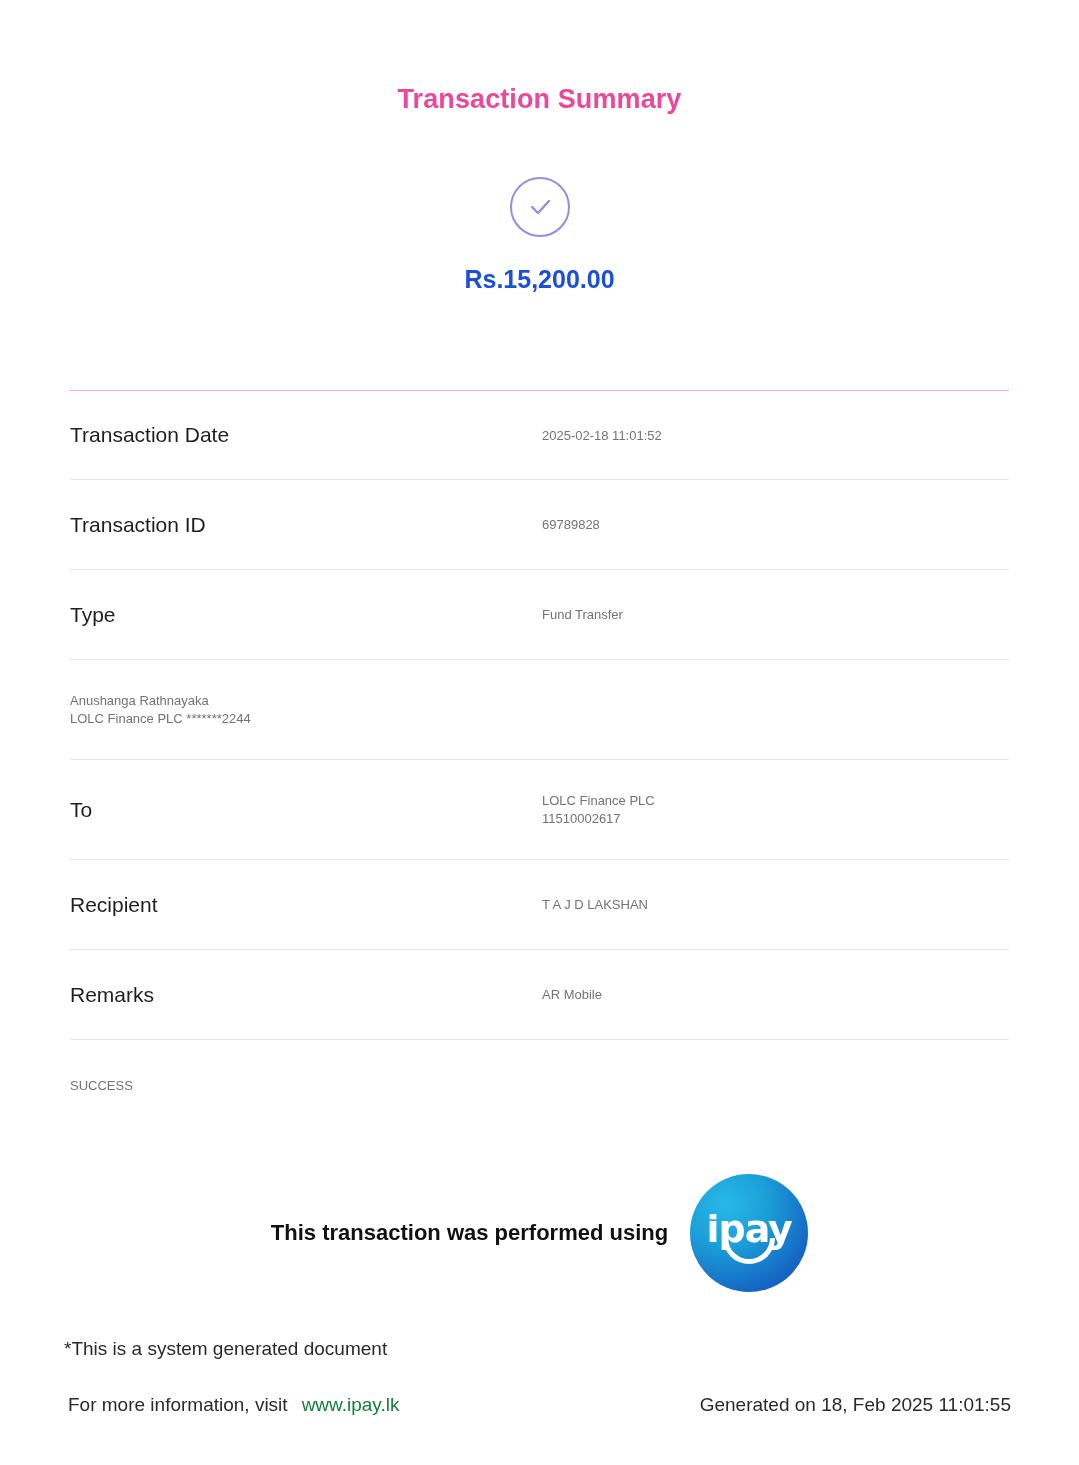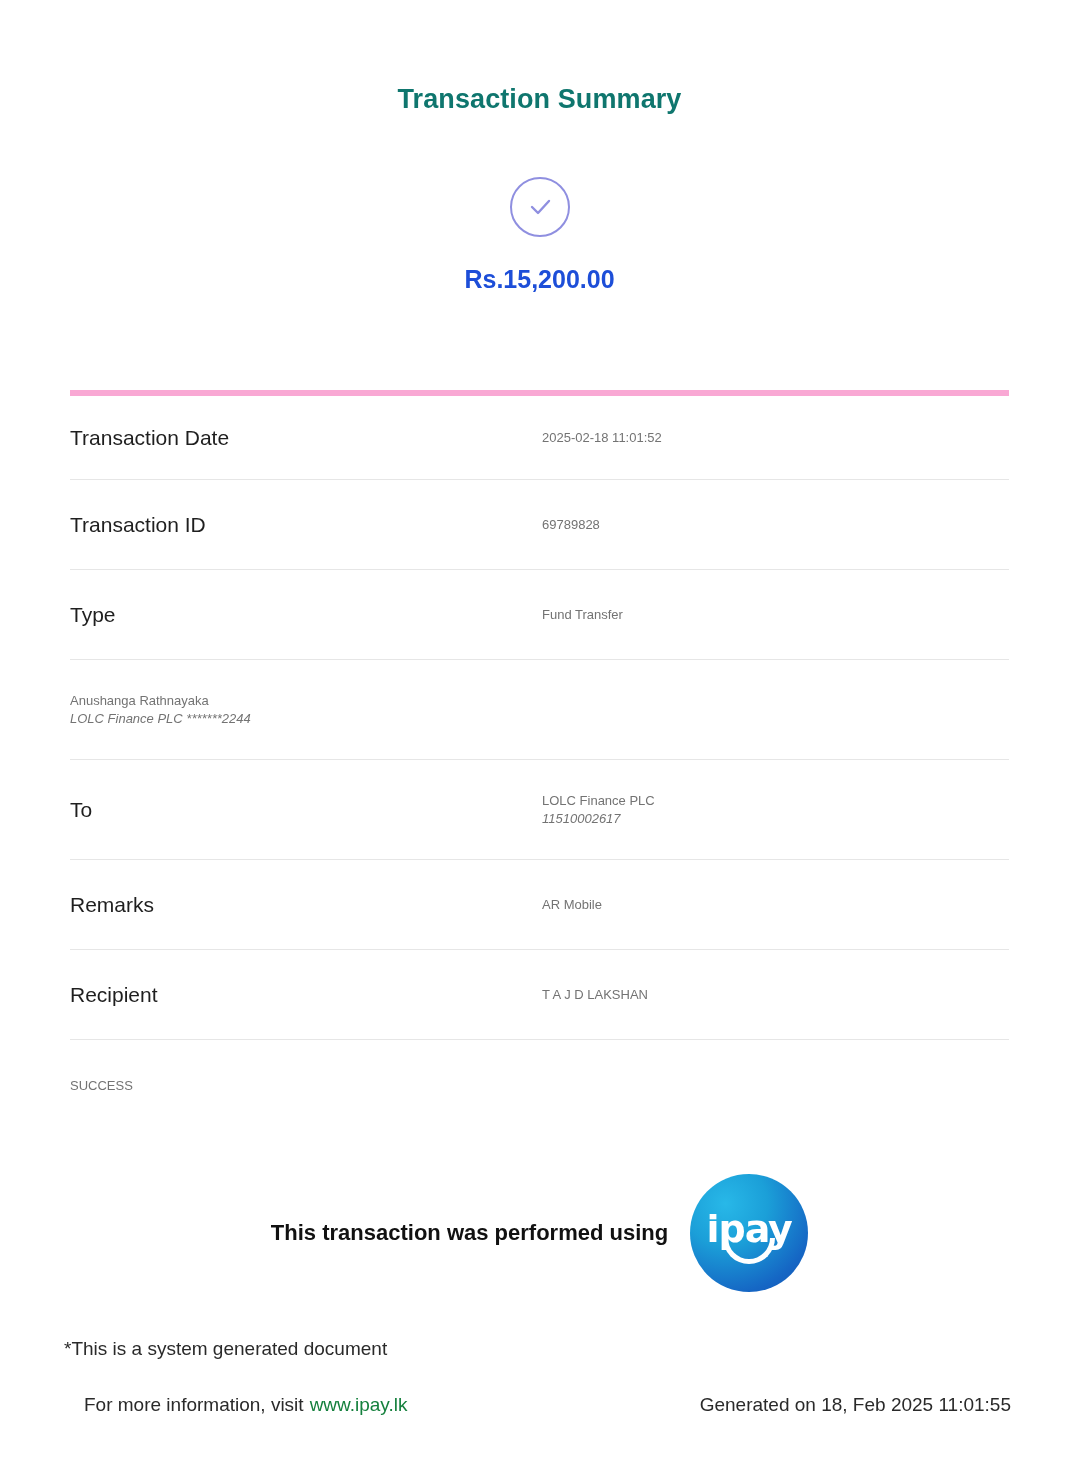--- a/index.html
+++ b/index.html
@@ -19,21 +19,21 @@
   .page {
     width: 1079px;
     height: 1465px;
     padding: 0;
     position: relative;
   }
   .title {
     text-align: center;
     font-size: 27px;
     font-weight: bold;
-    color: #0f766e;
+    color: #ec4899;
     margin-top: 84px;
     letter-spacing: 0.1px;
   }
   .check-wrap {
     display: flex;
     justify-content: center;
     margin-top: 62px;
   }
   .check-circle {
     width: 60px;
@@ -54,34 +54,34 @@
   .table {
     margin-top: 96px;
     padding: 0 70px;
   }
   .row {
     display: flex;
     align-items: center;
     border-bottom: 1px solid #e6e6e6;
     min-height: 90px;
   }
-  .row:first-child { border-top: 6px solid #f9a8d4; }
+  .row:first-child { border-top: 1px solid #f9a8d4; }
   .row .label {
     width: 472px;
     font-size: 21px;
     color: #1f1f1f;
     flex: 0 0 472px;
   }
   .row .value {
     font-size: 13px;
     color: #737373;
     flex: 1;
   }
   .value .line { display: block; }
-  .value .line + .line { margin-top: 3px; font-style: italic; }
+  .value .line + .line { margin-top: 3px; }
   .row.tall { min-height: 100px; }
   .footer-brand {
     display: flex;
     align-items: center;
     justify-content: center;
     margin-top: 44px;
     gap: 22px;
   }
   .brand-text {
     font-size: 22px;
@@ -130,21 +130,21 @@
     display: flex;
     justify-content: space-between;
     align-items: center;
     font-size: 19px;
     color: #2a2a2a;
   }
   .bottom-line a {
     color: #15803d;
     text-decoration: none;
   }
-  .left-text { display: inline-flex; gap: 6px; margin-left: 16px; }
+  .left-text { display: inline-flex; gap: 14px; }
 </style>
 </head>
 <body>
 
 <div class="page">
 
   <div class="title">Transaction Summary</div>
 
   <div class="check-wrap">
     <div class="check-circle">
@@ -188,30 +188,30 @@
 
     <div class="row tall">
       <div class="label">To</div>
       <div class="value">
         <span class="line">LOLC Finance PLC</span>
         <span class="line">11510002617</span>
       </div>
     </div>
 
     <div class="row">
+      <div class="label">Recipient</div>
+      <div class="value">
+        <span class="line">T  A J D LAKSHAN</span>
+      </div>
+    </div>
+
+    <div class="row">
       <div class="label">Remarks</div>
       <div class="value">
         <span class="line">AR Mobile</span>
-      </div>
-    </div>
-
-    <div class="row">
-      <div class="label">Recipient</div>
-      <div class="value">
-        <span class="line">T  A J D LAKSHAN</span>
       </div>
     </div>
 
     <div class="row" style="border-bottom:none;">
       <div class="value">SUCCESS</div>
     </div>
 
   </div>
 
   <div class="footer-brand">

